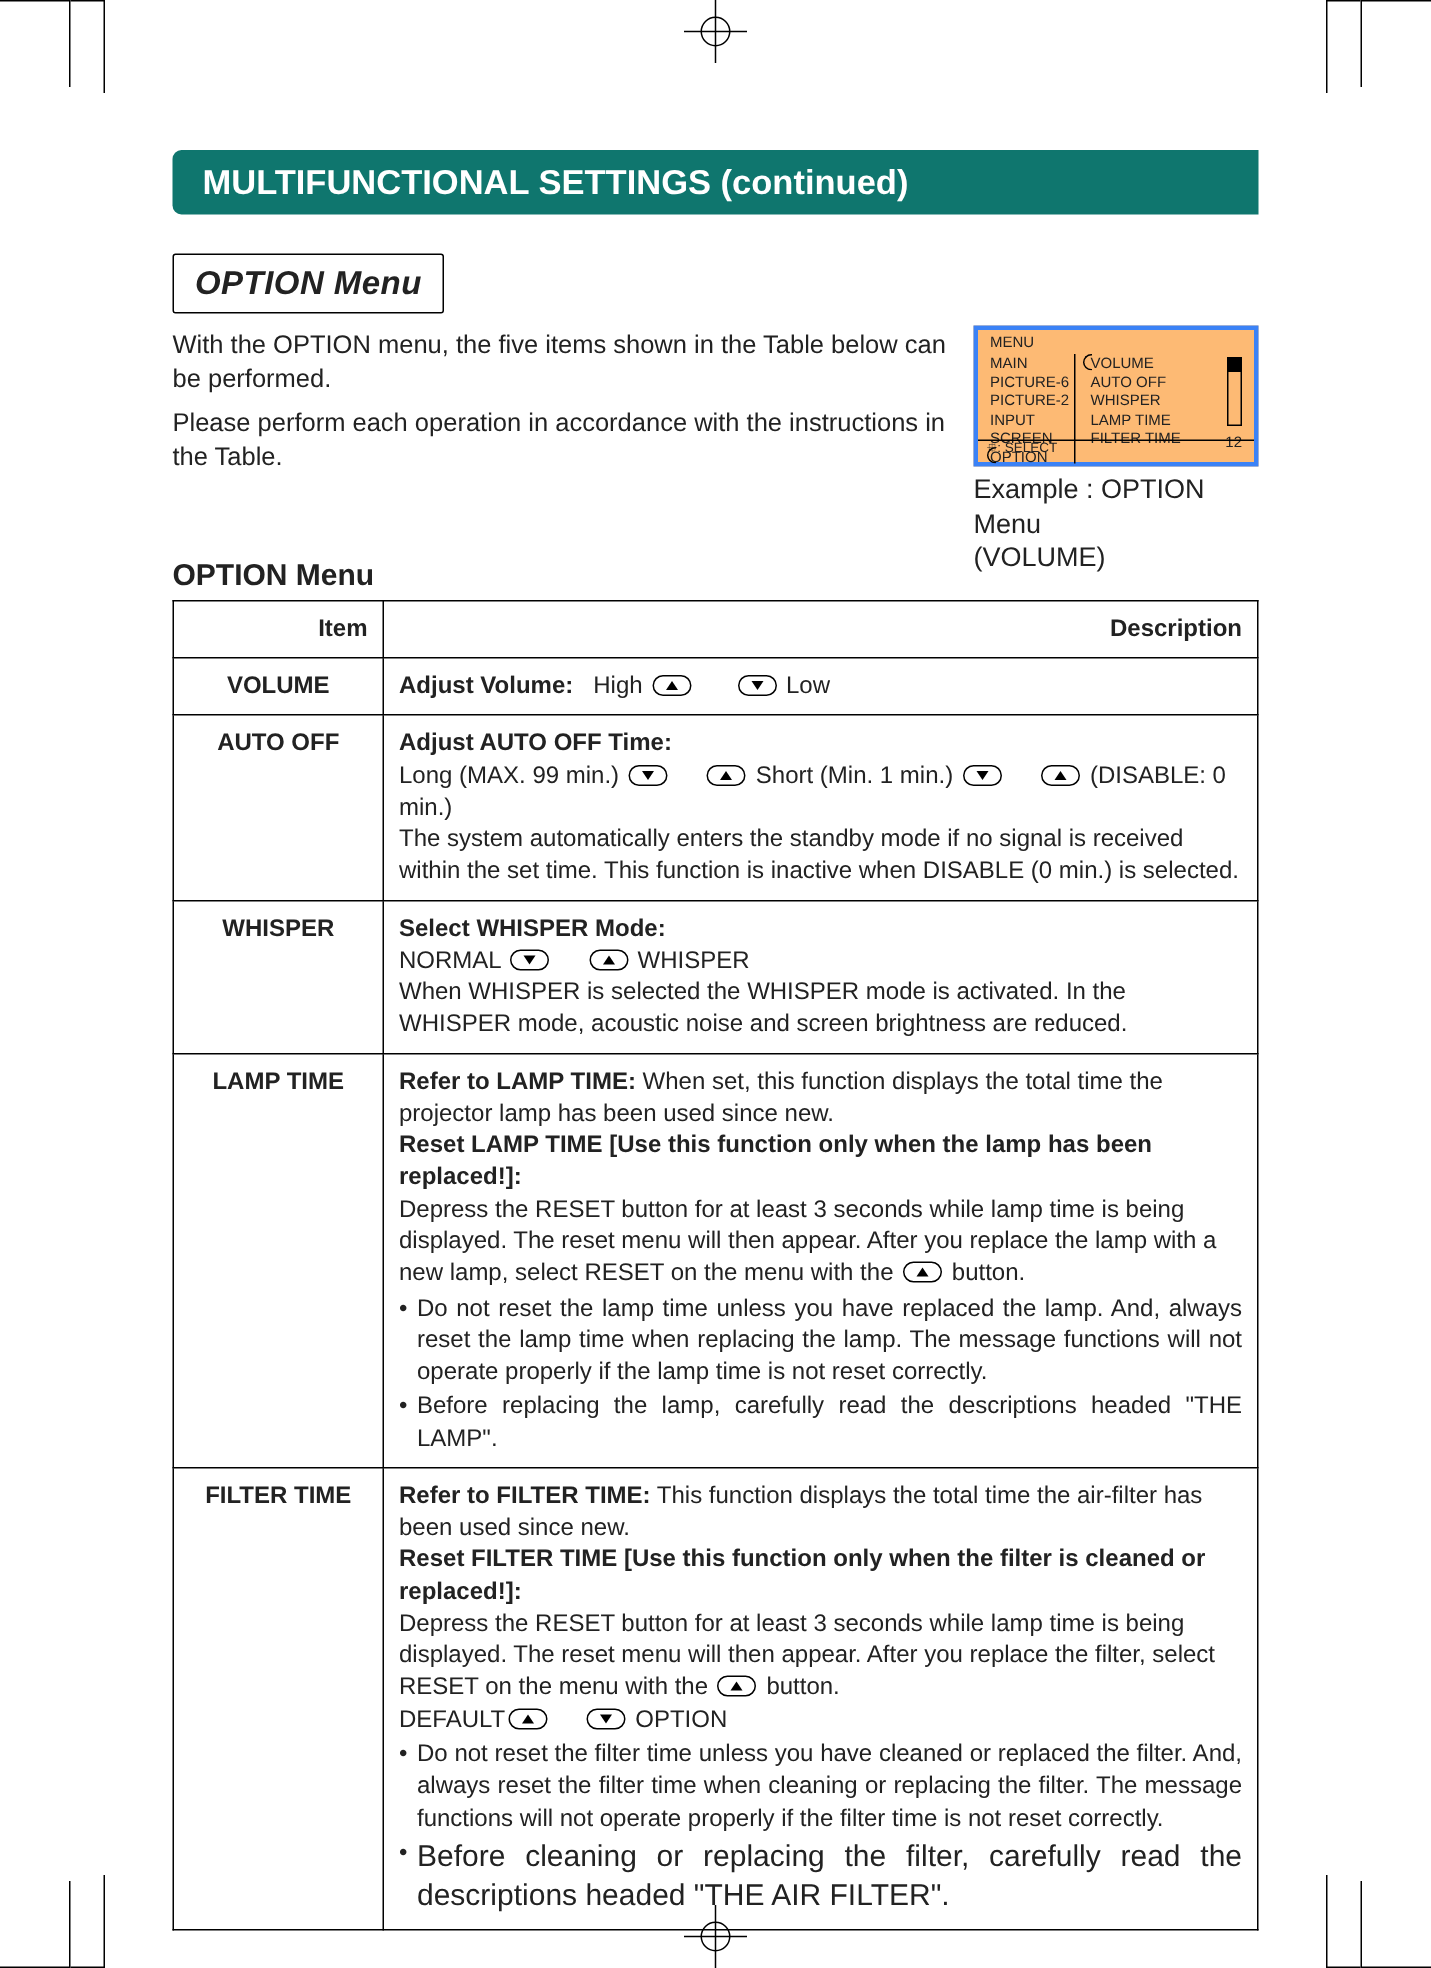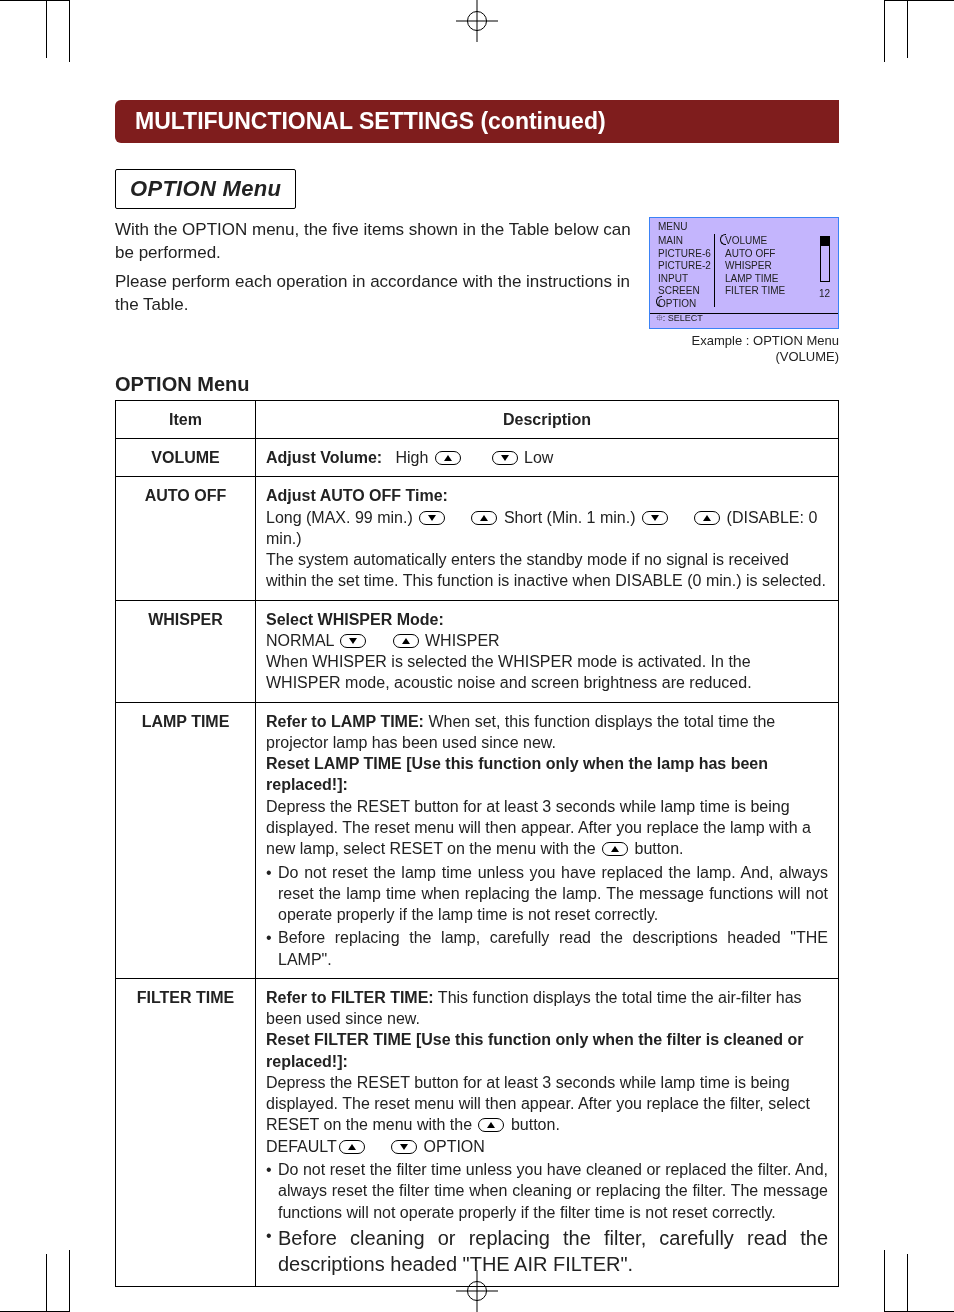--- a/index.html
+++ b/index.html
@@ -16,42 +16,42 @@
   .reg{position:absolute;width:42px;height:42px}
   .reg.top{left:50%;top:0;transform:translateX(-50%)}
   .reg.bottom{left:50%;bottom:0;transform:translateX(-50%)}
   .reg .cx{position:absolute;left:50%;top:0;width:1px;height:100%;background:#000;transform:translateX(-.5px)}
   .reg .cy{position:absolute;top:50%;left:0;height:1px;width:100%;background:#000;transform:translateY(-.5px)}
   .reg .rg{position:absolute;left:50%;top:50%;width:20px;height:20px;border:1px solid #000;border-radius:50%;transform:translate(-50%,-50%)}
   .side-reg{position:absolute;top:625px;width:42px;height:42px}
   .side-reg.left{left:-6px}
   .side-reg.right{right:-6px}
   .page{position:absolute;left:115px;top:100px;width:724px}
-  .banner{background:#7f1d1d;color:#fff;font-weight:bold;font-size:23px;padding:8px 20px;border-radius:6px 0 0 6px;margin-bottom:26px}
+  .banner{background:#0f766e;color:#fff;font-weight:bold;font-size:23px;padding:8px 20px;border-radius:6px 0 0 6px;margin-bottom:26px}
   .menu-box{display:inline-block;border:1.5px solid #000;border-radius:2px;padding:6px 14px;margin-bottom:10px}
   .menu-box span{font-style:italic;font-weight:bold;font-size:22px;letter-spacing:.3px}
   .intro{font-size:17px;line-height:1.35;max-width:520px;margin-bottom:6px}
   .fig-wrap{position:absolute;right:0;top:48px;width:190px;font-size:14px}
-  .osd{border:1px solid #3b82f6;width:190px;height:112px;position:relative;background:#c4b5fd}
+  .osd{border:3px solid #3b82f6;width:190px;height:94px;position:relative;background:#fdba74}
   .osd-title{position:absolute;left:8px;top:3px;font-size:10px;font-family:Arial}
   .osd-left{position:absolute;left:8px;top:17px;font-size:10px;line-height:1.25}
   .osd-right{position:absolute;left:75px;top:17px;font-size:10px;line-height:1.25}
   .osd-vbar{position:absolute;left:64px;top:16px;width:0;height:73px;border-left:.8px solid #000}
   .osd-brkt{position:absolute;left:70px;top:16px;width:6px;height:11px;border:1px solid #000;border-right:none;border-radius:6px 0 0 6px}
   .osd-opt-brkt{position:absolute;left:6px;top:78px;width:6px;height:11px;border:1px solid #000;border-right:none;border-radius:6px 0 0 6px}
   .osd-slider{position:absolute;right:8px;top:18px;width:10px;height:46px;border:1px solid #000}
   .osd-slider-fill{position:absolute;right:8px;top:18px;width:10px;height:10px;background:#000}
   .osd-num{position:absolute;right:8px;top:70px;font-size:10px}
   .osd-sep{position:absolute;left:0;bottom:14px;width:100%;border-top:.8px solid #000}
   .osd-foot{position:absolute;left:6px;bottom:1px;font-size:9px}
-  .fig-cap{text-align:right;font-size:13px;margin-top:4px;line-height:1.25}
+  .fig-cap{text-align:left;font-size:18px;margin-top:4px;line-height:1.25}
   .table-title{font-weight:bold;font-size:20px;margin-top:56px;margin-bottom:4px}
   table.opt{border-collapse:collapse;width:100%;table-layout:fixed}
   table.opt th,table.opt td{border:1.2px solid #000;padding:8px 10px;font-size:16px;vertical-align:top;line-height:1.33}
-  table.opt th{text-align:center;font-weight:bold}
+  table.opt th{text-align:right;font-weight:bold}
   col.c1{width:140px}
   td.item{font-weight:bold;text-align:center;vertical-align:middle}
   .b{font-weight:bold}
   .bullet{display:flex;margin-top:2px}
   .bullet .dot{width:12px;flex:none}
   .bullet .txt{text-align:justify}
   .btn{display:inline-block;border:1.2px solid #000;border-radius:10px;width:26px;height:14px;position:relative;vertical-align:-2px;margin:0 2px}
   .btn::after{content:"";position:absolute;left:50%;top:50%;transform:translate(-50%,-50%);width:0;height:0}
   .btn.up::after{border-left:4px solid transparent;border-right:4px solid transparent;border-bottom:6px solid #000}
   .btn.down::after{border-left:4px solid transparent;border-right:4px solid transparent;border-top:6px solid #000}

